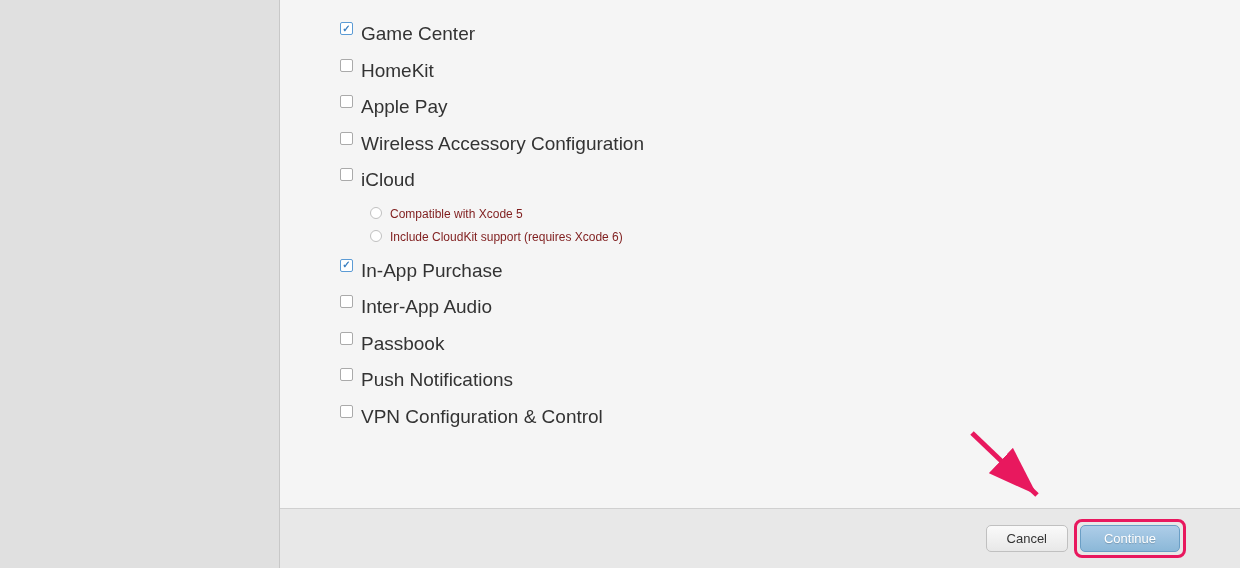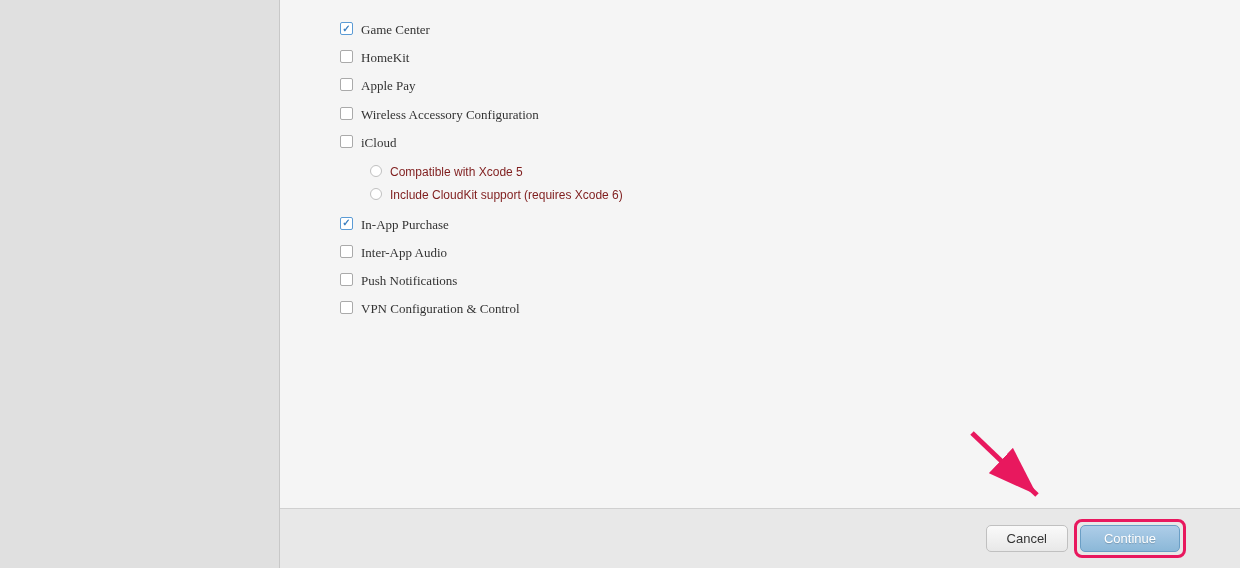--- a/index.html
+++ b/index.html
@@ -71,23 +71,22 @@
 
     .capability-item .checkbox.checked::after {
       content: '✓';
       font-size: 10px;
       color: #3a7fc1;
       font-weight: bold;
     }
 
     .capability-item label {
       color: #333;
-      font-size: 13px;
-      cursor: pointer;
-      font-family: Liberation Serif, serif;
+      font-size: 19px;
+      cursor: pointer;
     }
 
     .sub-options {
       list-style: none;
       padding: 4px 0 4px 30px;
     }
 
     .sub-options .sub-item {
       display: flex;
       align-items: flex-start;
@@ -228,20 +227,24 @@
       <li class="capability-item">
         <div class="checkbox checked"></div>
         <label>In-App Purchase</label>
       </li>
 
       <li class="capability-item">
         <div class="checkbox"></div>
         <label>Inter-App Audio</label>
       </li>
 
+      <li class="capability-item">
+        <div class="checkbox"></div>
+        <label>Passbook</label>
+      </li>
 
       <li class="capability-item">
         <div class="checkbox"></div>
         <label>Push Notifications</label>
       </li>
 
       <li class="capability-item">
         <div class="checkbox"></div>
         <label>VPN Configuration &amp; Control</label>
       </li>

